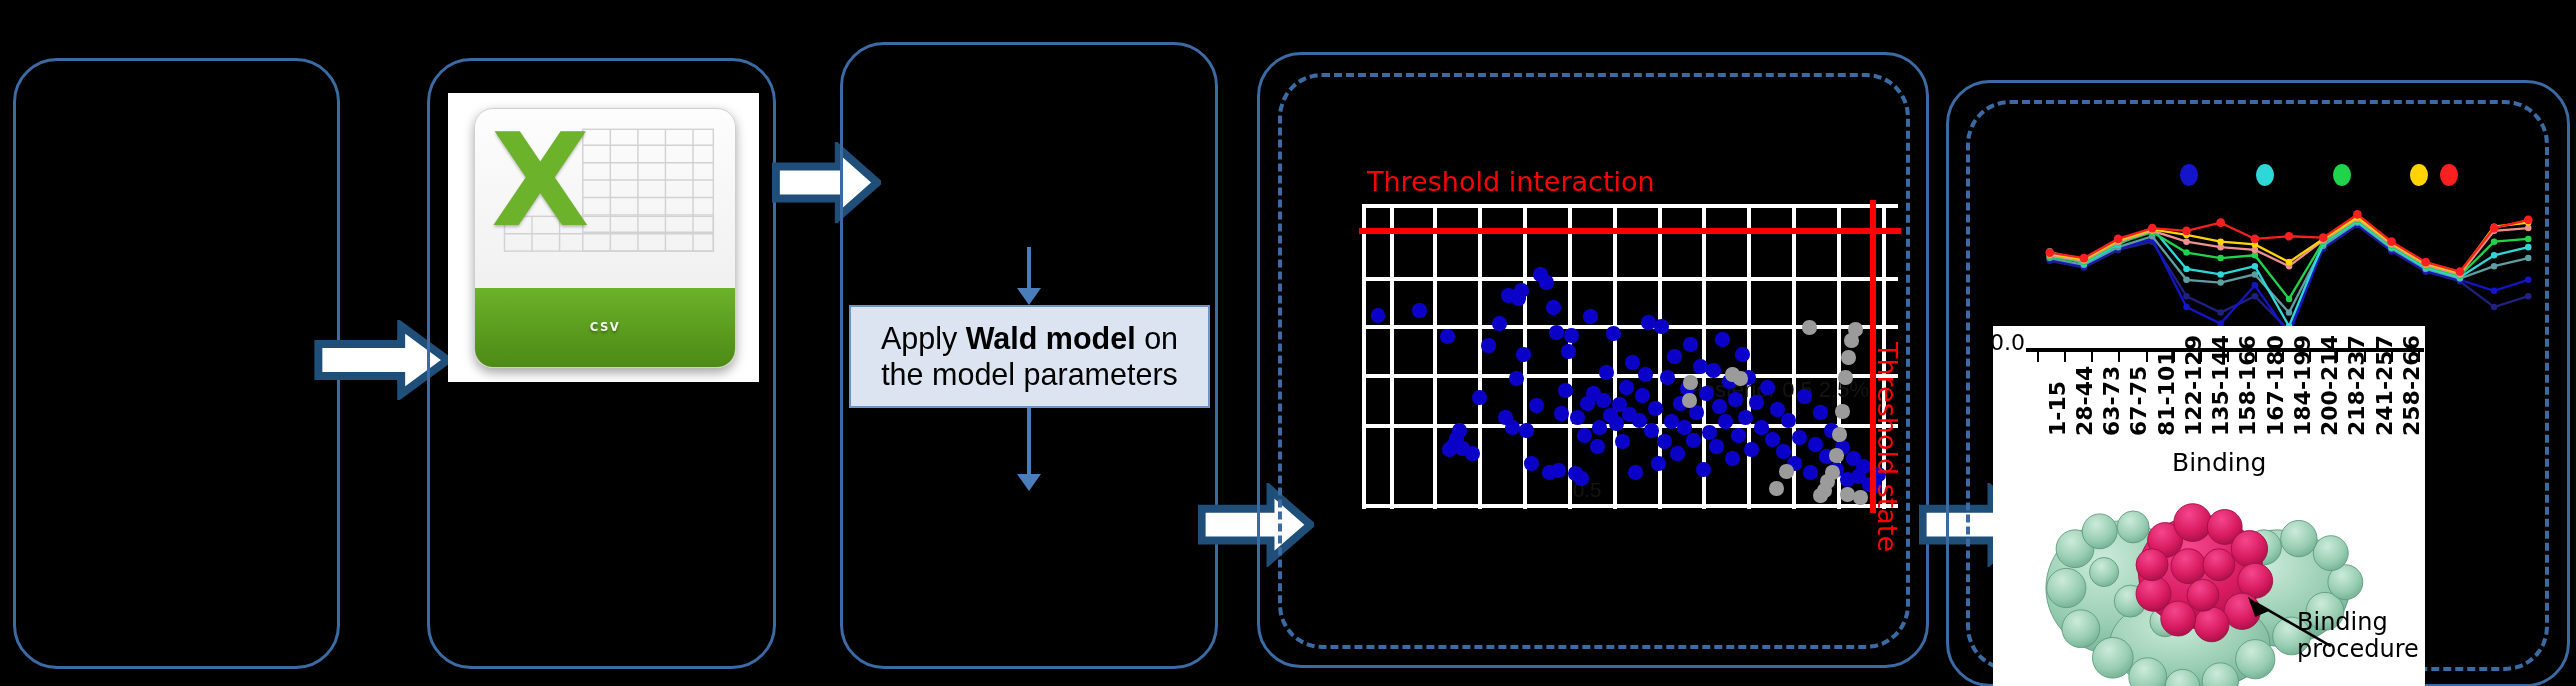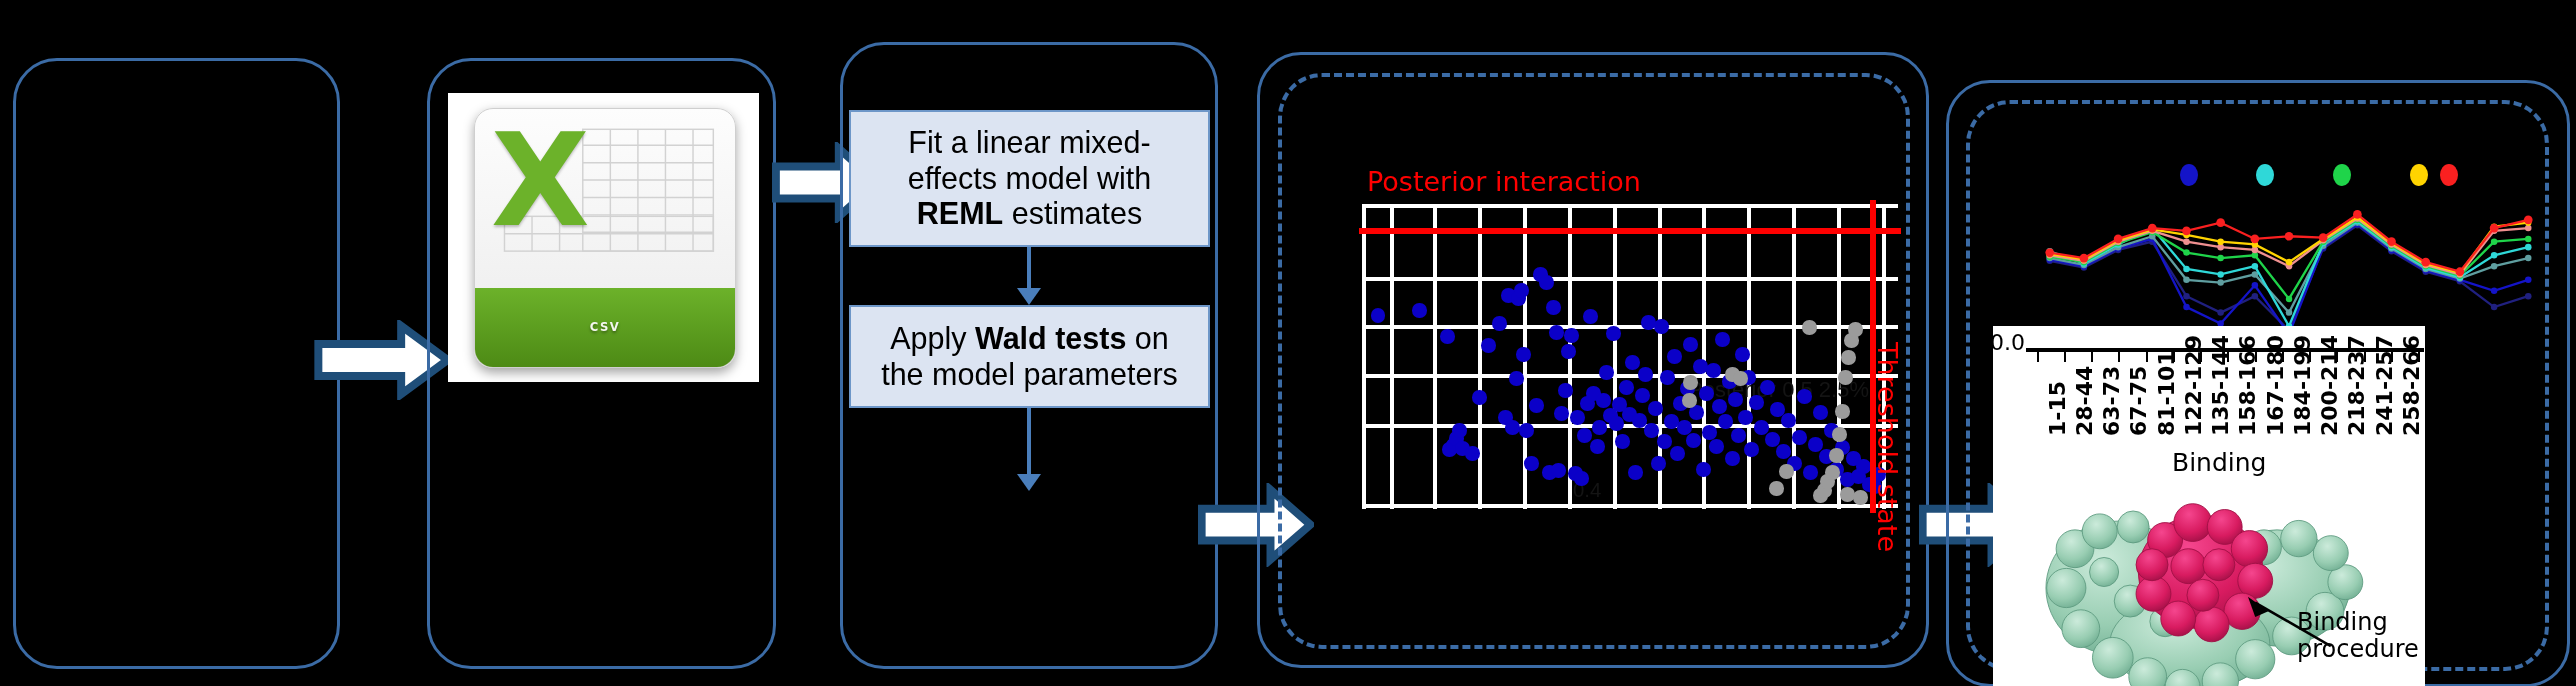--- a/index.html
+++ b/index.html
@@ -108,47 +108,42 @@
   </div>
 
   <div class="blockarrow" style="left:772px;top:142px;width:109px;height:81px;">
     <svg width="109" height="81" viewBox="0 0 150 112">
       <polygon points="5,34 92,34 92,9 145,56 92,103 92,78 5,78" fill="#ffffff" stroke="#1f4e79" stroke-width="11" stroke-linejoin="miter"></polygon>
     </svg>
   </div>
 
   <div class="panel" style="left:840px;top:42px;width:378px;height:627px;"></div>
 
-  <div class="pbox" style="left:849px;top:110px;width:361px;height:137px;font-size:30.5px;">
-    <span>
-      Fit a linear mixed-<br>effects model with<br><b>REML</b> estimates
-    </span>
-  </div>
   <div class="vconn" style="left:1027px;top:247px;height:48px;"></div>
   <div class="vhead" style="left:1017px;top:288px;"></div>
 
   <div class="pbox" style="left:849px;top:305px;width:361px;height:103px;font-size:30.5px;">
     <span>
-      Apply <b>Wald tests</b> on<br>the model parameters
+      Apply <b>Wald model</b> on<br>the model parameters
     </span>
   </div>
   <div class="vconn" style="left:1027px;top:408px;height:73px;"></div>
   <div class="vhead" style="left:1017px;top:474px;"></div>
 
 
   <div class="blockarrow" style="left:1198px;top:483px;width:116px;height:84px;">
     <svg width="116" height="84" viewBox="0 0 160 115">
       <polygon points="5,35 100,35 100,9 155,57 100,105 100,79 5,79" fill="#ffffff" stroke="#1f4e79" stroke-width="11" stroke-linejoin="miter"></polygon>
     </svg>
   </div>
 
   <div class="panel" style="left:1257px;top:52px;width:672px;height:616px;"></div>
   <div class="panel-dashed" style="left:1278px;top:73px;width:632px;height:576px;"></div>
 
-  <div class="redlabel" style="left:1367px;top:166px;font-size:27px;font-family:'DejaVu Sans',sans-serif;">Posterior interaction</div>
+  <div class="redlabel" style="left:1367px;top:166px;font-size:27px;font-family:'DejaVu Sans',sans-serif;">Threshold interaction</div>
 
   <div class="scatter" style="left:1362px;top:204px;width:536px;height:305px;">
 
     <div class="gl" style="left:0;top:0;width:100%;height:4.4px;"></div>
     <div class="gl" style="left:0;top:73px;width:100%;height:4.4px;"></div>
     <div class="gl" style="left:0;top:121px;width:100%;height:4.4px;"></div>
     <div class="gl" style="left:0;top:170px;width:100%;height:4.4px;"></div>
     <div class="gl" style="left:0;top:220px;width:100%;height:4.4px;"></div>
     <div class="gl" style="left:0;top:300px;width:100%;height:4.4px;"></div>
     <div class="gl" style="left:0;top:0;width:4.4px;height:100%;"></div>
@@ -159,21 +154,21 @@
     <div class="gl" style="left:206px;top:0;width:4.4px;height:100%;"></div>
     <div class="gl" style="left:251px;top:0;width:4.4px;height:100%;"></div>
     <div class="gl" style="left:296px;top:0;width:4.4px;height:100%;"></div>
     <div class="gl" style="left:340px;top:0;width:4.4px;height:100%;"></div>
     <div class="gl" style="left:385px;top:0;width:4.4px;height:100%;"></div>
     <div class="gl" style="left:430px;top:0;width:4.4px;height:100%;"></div>
     <div class="gl" style="left:475px;top:0;width:4.4px;height:100%;"></div>
     <div class="gl" style="left:520px;top:0;width:4.4px;height:100%;"></div>
 
     <div class="faint" style="left:326px;top:173px;font-size:22px;">Posterior 0.5 2.5%</div>
-    <div class="faint" style="left:211px;top:275px;font-size:20.4px;">0.4</div>
+    <div class="faint" style="left:211px;top:275px;font-size:20.4px;">0.5</div>
 
     <div id="scatter-pts">
         <div class="pt" style="left: 8.8px; top: 104px; width: 14.5px; height: 14.5px; background: rgb(11, 0, 200);"></div>
         <div class="pt" style="left: 50px; top: 99px; width: 14.5px; height: 14.5px; background: rgb(11, 0, 200);"></div>
         <div class="pt" style="left: 78px; top: 125px; width: 14.5px; height: 14.5px; background: rgb(11, 0, 200);"></div>
         <div class="pt" style="left: 80px; top: 238px; width: 14.5px; height: 14.5px; background: rgb(11, 0, 200);"></div>
         <div class="pt" style="left: 84px; top: 234px; width: 14.5px; height: 14.5px; background: rgb(11, 0, 200);"></div>
         <div class="pt" style="left: 87px; top: 227px; width: 14.5px; height: 14.5px; background: rgb(11, 0, 200);"></div>
         <div class="pt" style="left: 90px; top: 219px; width: 14.5px; height: 14.5px; background: rgb(11, 0, 200);"></div>
         <div class="pt" style="left: 93px; top: 237px; width: 14.5px; height: 14.5px; background: rgb(11, 0, 200);"></div>

